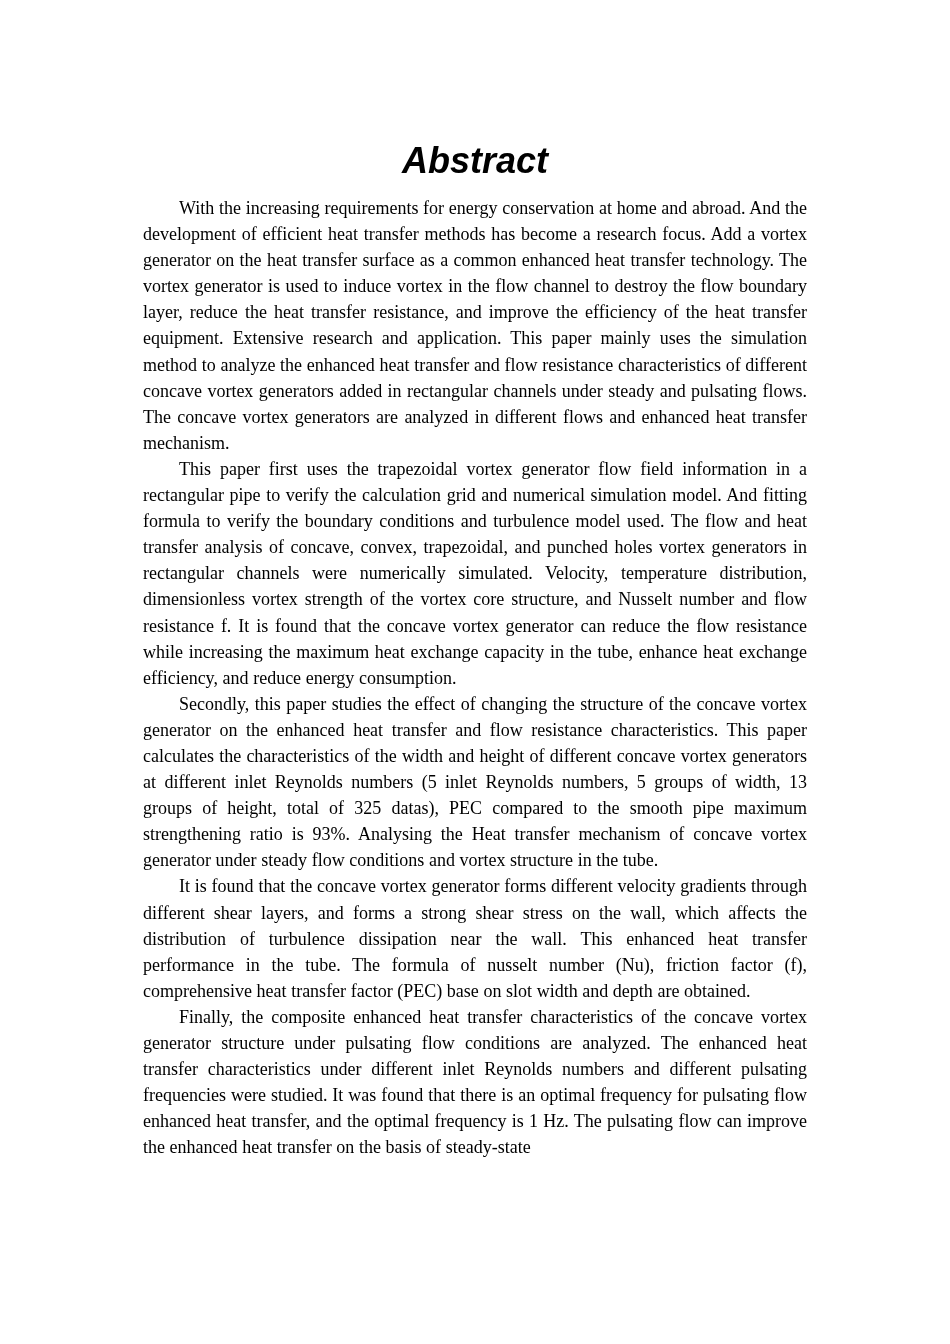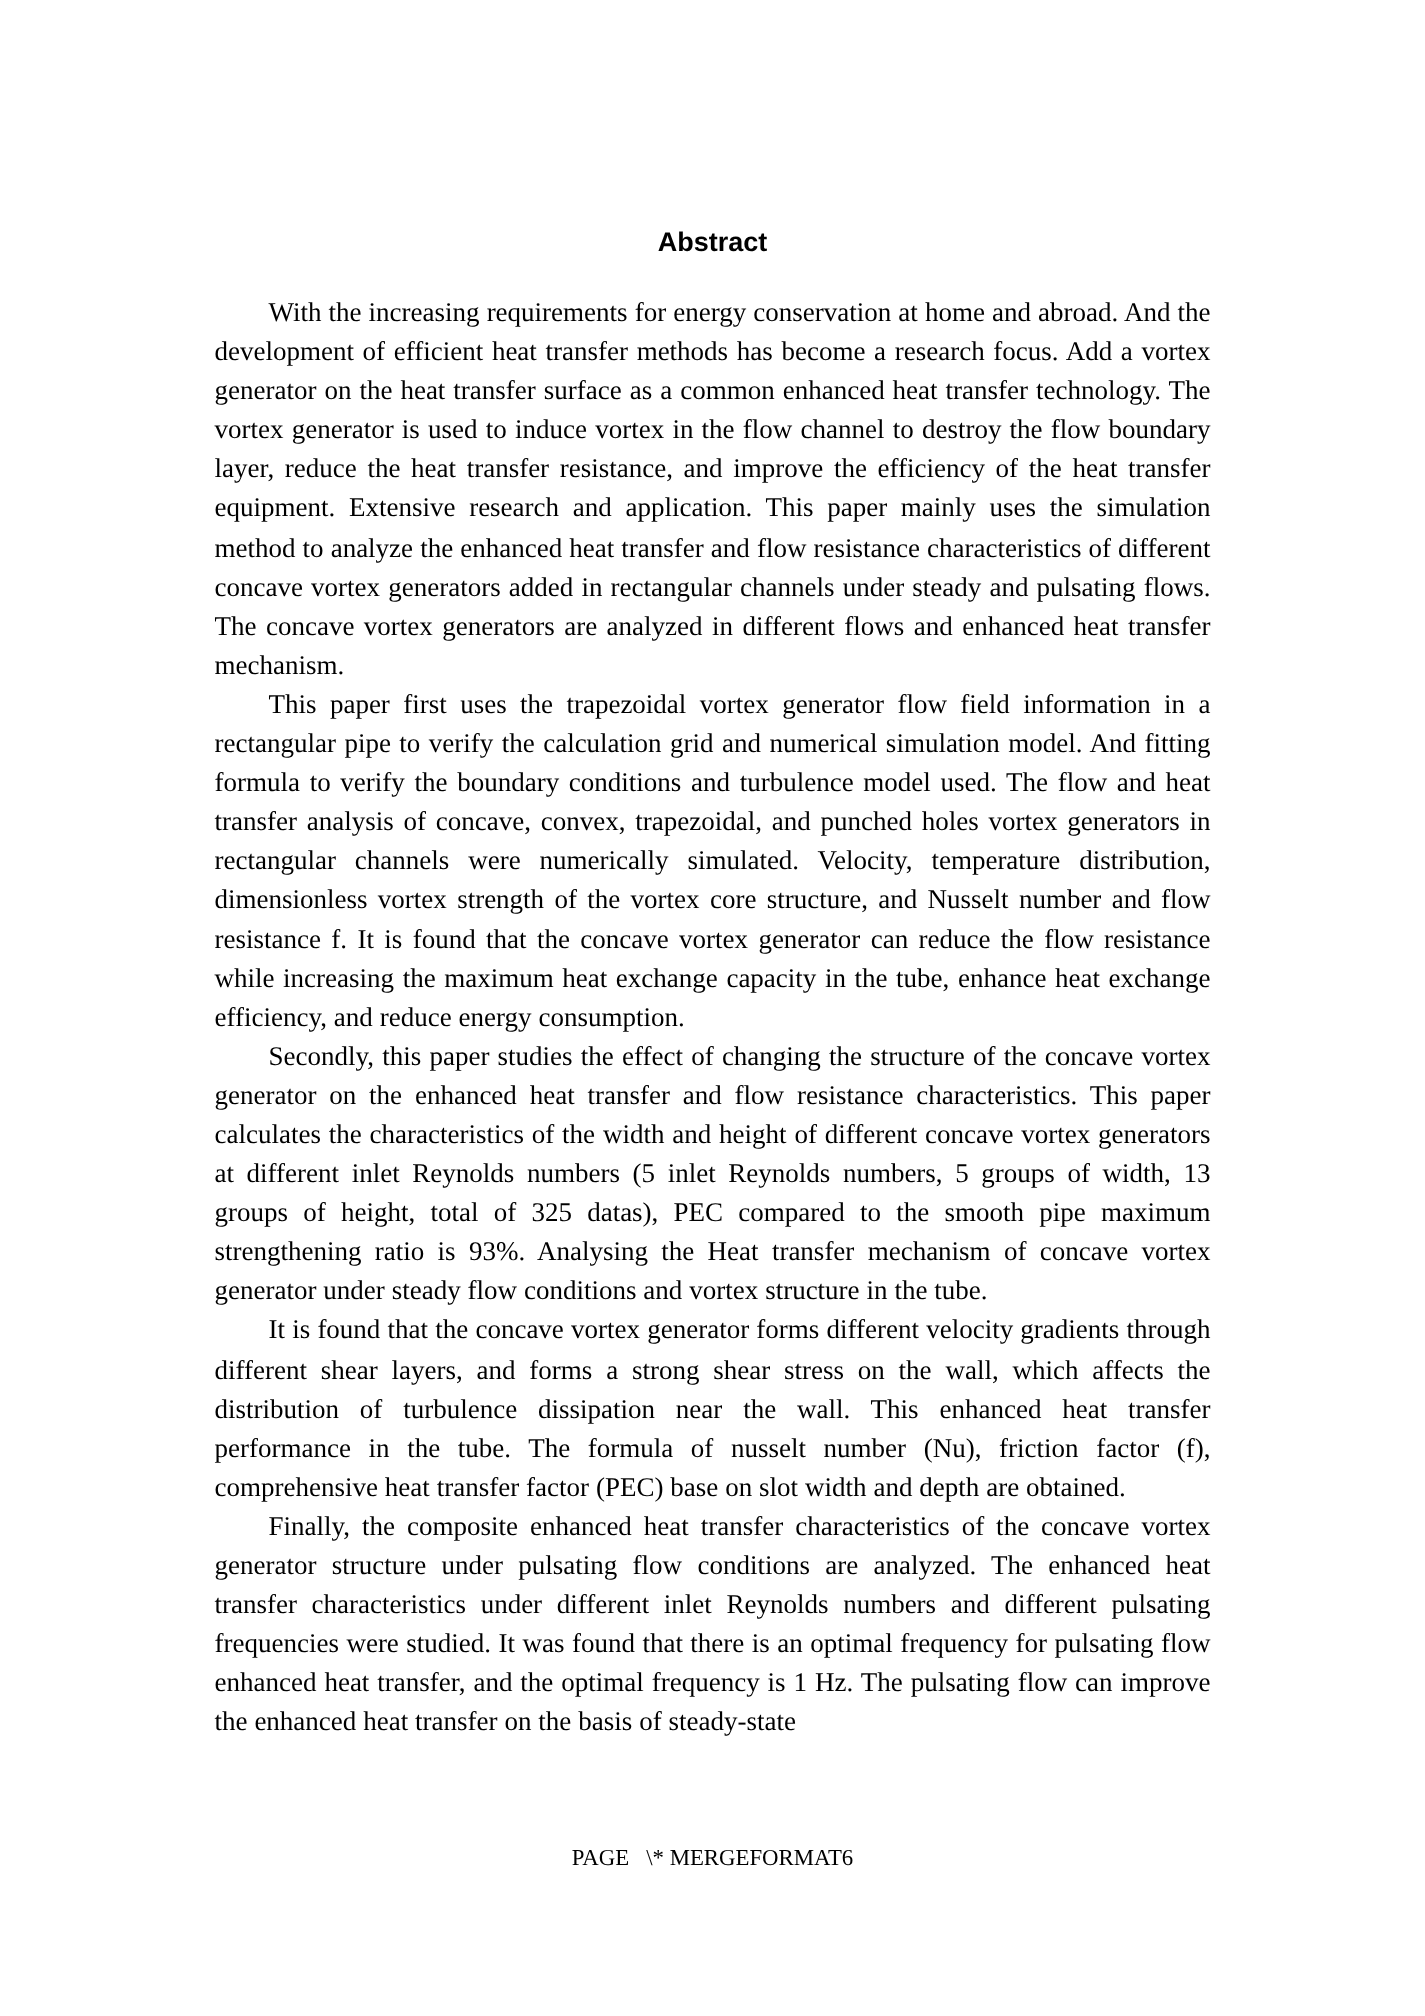--- a/index.html
+++ b/index.html
@@ -29,27 +29,28 @@
   .content {
     position: absolute;
     left: 143px;
     top: 0;
     width: 664px;
   }
 
   .doc-title {
     font-family: "Liberation Sans", "DejaVu Sans", sans-serif;
     font-weight: bold;
-    font-size: 18px;
+    font-size: 36px;
     line-height: 30px;
     text-align: center;
     margin: 0;
     padding-top: 146px;
     letter-spacing: 0px;
     color: #000000;
+    font-style: italic;
   }
 
   .body-block {
     margin-top: 19px;
   }
 
   p.para {
     margin: 0;
     padding: 0;
     font-size: 18px;
@@ -92,15 +93,14 @@
     <div class="body-block">
       <p class="para">With the increasing requirements for energy conservation at home and abroad. And the development of efficient heat transfer methods has become a research focus. Add a vortex generator on the heat transfer surface as a common enhanced heat transfer technology. The vortex generator is used to induce vortex in the flow channel to destroy the flow boundary layer, reduce the heat transfer resistance, and improve the efficiency of the heat transfer equipment. Extensive research and application. This paper mainly uses the simulation method to analyze the enhanced heat transfer and flow resistance characteristics of different concave vortex generators added in rectangular channels under steady and pulsating flows. The concave vortex generators are analyzed in different flows and enhanced heat transfer mechanism.</p>
       <p class="para">This paper first uses the trapezoidal vortex generator flow field information in a rectangular pipe to verify the calculation grid and numerical simulation model. And fitting formula to verify the boundary conditions and turbulence model used. The flow and heat transfer analysis of concave, convex, trapezoidal, and punched holes vortex generators in rectangular channels were numerically simulated. Velocity, temperature distribution, dimensionless vortex strength of the vortex core structure, and Nusselt number and flow resistance f. It is found that the concave vortex generator can reduce the flow resistance while increasing the maximum heat exchange capacity in the tube, enhance heat exchange efficiency, and reduce energy consumption.</p>
       <p class="para">Secondly, this paper studies the effect of changing the structure of the concave vortex generator on the enhanced heat transfer and flow resistance characteristics. This paper calculates the characteristics of the width and height of different concave vortex generators at different inlet Reynolds numbers (5 inlet Reynolds numbers, 5 groups of width, 13 groups of height, total of 325 datas), PEC compared to the smooth pipe maximum strengthening ratio is 93%. Analysing the Heat transfer mechanism of concave vortex generator under steady flow conditions and vortex structure in the tube.</p>
       <p class="para">It is found that the concave vortex generator forms different velocity gradients through different shear layers, and forms a strong shear stress on the wall, which affects the distribution of turbulence dissipation near the wall. This enhanced heat transfer performance in the tube. The formula of nusselt number (Nu), friction factor (f), comprehensive heat transfer factor (PEC) base on slot width and depth are obtained.</p>
       <p class="para">Finally, the composite enhanced heat transfer characteristics of the concave vortex generator structure under pulsating flow conditions are analyzed. The enhanced heat transfer characteristics under different inlet Reynolds numbers and different pulsating frequencies were studied. It was found that there is an optimal frequency for pulsating flow enhanced heat transfer, and the optimal frequency is 1 Hz. The pulsating flow can improve the enhanced heat transfer on the basis of steady-state</p>
     </div>
 
   </div>
 
-  <div class="footer">PAGE   \* MERGEFORMAT6</div>
 
 </div>
 
 </body></html>

